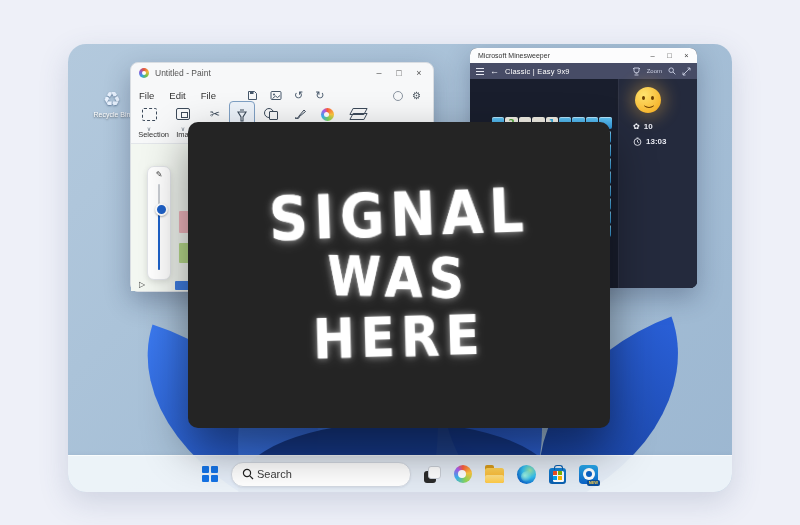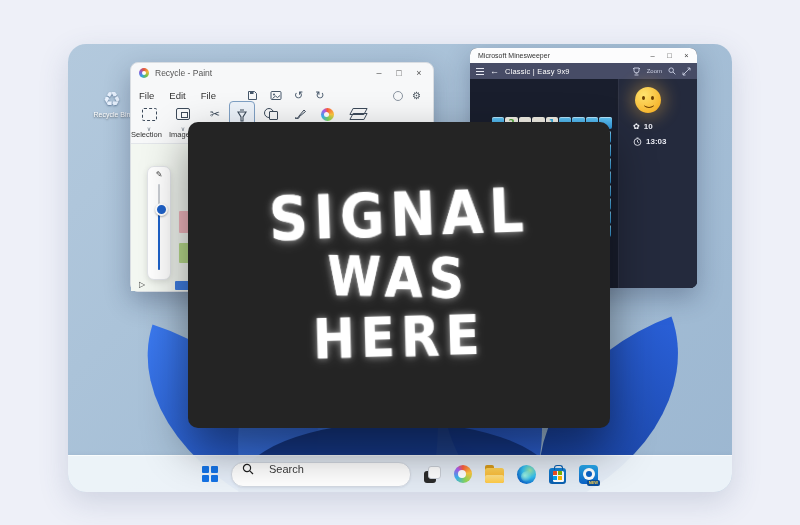--- a/index.html
+++ b/index.html
@@ -72,21 +72,21 @@
   .shapes-ico{position:relative;width:14px;height:12px;}
   .shapes-ico .c{position:absolute;left:0;top:0;width:8px;height:8px;border:1px solid #3c4a5a;border-radius:50%;}
   .shapes-ico .s{position:absolute;right:0;bottom:0;width:7px;height:7px;border:1px solid #3c4a5a;border-radius:1px;background:#f7f8f9;}
   .copilot-ico{width:13px;height:13px;border-radius:50%;
     background:conic-gradient(#ff5f3c,#ffc83d 90deg,#7fd858 170deg,#39b4f3 250deg,#b05cf0 320deg,#ff5f3c);position:relative;}
   .copilot-ico::after{content:"";position:absolute;left:3px;top:4px;width:5px;height:5px;border-radius:50%;background:#fff;}
   .layers-ico{position:relative;width:13px;height:12px;}
   .layers-ico i{position:absolute;left:0;width:13px;height:5px;border:1px solid #3c4a5a;border-radius:1px;transform:skewX(-28deg);display:block;}
   .layers-ico i:nth-child(1){top:0;} .layers-ico i:nth-child(2){top:5px;}
   .tool-chevron{position:absolute;font-size:6px;color:#6b7683;top:24px;width:20px;text-align:center;}
-  .tool-label{position:absolute;top:29px;font-size:7.5px;color:#333;text-align:left;}
+  .tool-label{position:absolute;top:29px;font-size:7.5px;color:#333;text-align:right;}
   .p-canvas{position:absolute;left:0;top:81px;right:0;bottom:0;background:#f3f7f1;}
   .slider-panel{position:absolute;left:16px;top:22px;width:22px;height:112px;background:#fff;border:1px solid #e2e4e8;
     border-radius:7px;box-shadow:0 2px 6px rgba(0,0,0,.12);}
   .slider-pencil{position:absolute;top:3px;left:0;right:0;text-align:center;font-size:8px;color:#444;}
   .slider-track{position:absolute;left:10px;top:17px;width:2px;height:86px;background:#c9cdd3;border-radius:1px;}
   .slider-fill{position:absolute;left:10px;top:40px;width:2px;height:63px;background:#1f62c9;border-radius:1px;}
   .slider-thumb{position:absolute;left:6.5px;top:36px;width:9px;height:9px;border-radius:50%;background:#1f62c9;border:2px solid #fff;box-shadow:0 1px 2px rgba(0,0,0,.3);}
   .canvas-resize{position:absolute;left:8px;top:136px;font-size:8px;color:#444;}
   .strip{position:absolute;width:10px;border-radius:1px;}
   .strip.pink{left:48px;top:67px;height:22px;background:#f0b6bd;}
@@ -139,21 +139,21 @@
   .spray.l3{font-size:50px;transform:rotate(-1.5deg) scaleY(1.12);}
 
   
   .taskbar{position:absolute;left:0;right:0;bottom:0;height:36px;z-index:40;
     background:rgba(240,245,250,.94);border-top:1px solid rgba(255,255,255,.7);
     display:flex;align-items:center;justify-content:center;gap:13px;
     box-shadow:0 -1px 3px rgba(90,110,140,.08);}
   .start-ico{width:16px;height:16px;display:grid;grid-template-columns:7px 7px;grid-template-rows:7px 7px;gap:2px;}
   .start-ico i{background:#1573e6;border-radius:1px;display:block;}
   .search-pill{width:158px;height:23px;border-radius:12px;background:#fff;border:1px solid #d3d9e2;
-    display:flex;padding:0 10px;gap:15px;box-shadow:0 1px 2px rgba(120,140,170,.15);}
+    display:flex;align-items:center;padding:0 10px;gap:3px;box-shadow:0 1px 2px rgba(120,140,170,.15);}
   .search-pill span{font-size:11px;color:#3c3c3c;}
   .tv-ico{position:relative;width:17px;height:17px;}
   .tv-ico .back{position:absolute;left:0;bottom:0;width:12px;height:12px;background:#2b2b2b;border-radius:3px;}
   .tv-ico .front{position:absolute;right:0;top:0;width:11px;height:11px;background:#fff;border:1px solid #c9ced6;border-radius:3px;}
   .cp-ico{width:18px;height:18px;border-radius:50%;
     background:conic-gradient(#ff5f3c,#ffc83d 80deg,#8ad85a 160deg,#39b4f3 240deg,#b05cf0 315deg,#ff5f3c);position:relative;}
   .cp-ico::after{content:"";position:absolute;left:4px;top:5px;width:8px;height:8px;border-radius:50%;background:#fff;}
   .fold-ico{position:relative;width:19px;height:15px;margin-top:2px;}
   .fold-ico .tab{position:absolute;left:0;top:-3px;width:9px;height:5px;background:#d89b1c;border-radius:2px 2px 0 0;}
   .fold-ico .body{position:absolute;inset:0;background:linear-gradient(180deg,#ffd257,#f3a51e);border-radius:2.5px;}
@@ -191,21 +191,21 @@
   <div class="petal p6"></div>
 
   <div class="abs recycle">
     <div class="bin-glyph">♻</div>
     <span class="bin-label">Recycle Bin</span>
   </div>
 
   <div class="window paint">
     <div class="p-titlebar">
       <div class="paint-app-icon"></div>
-      <span class="p-title">Recycle - Paint</span>
+      <span class="p-title">Untitled - Paint</span>
       <div class="win-controls">
         <span class="win-btn">–</span>
         <span class="win-btn">□</span>
         <span class="win-btn">×</span>
       </div>
     </div>
 
     <div class="p-menubar">
       <span class="p-menu-item">File</span>
       <span class="p-menu-item">Edit</span>

